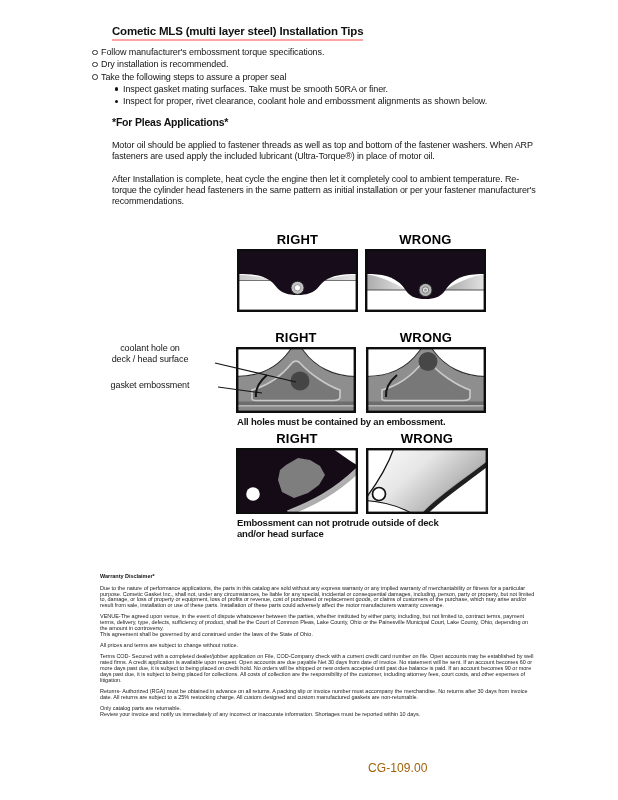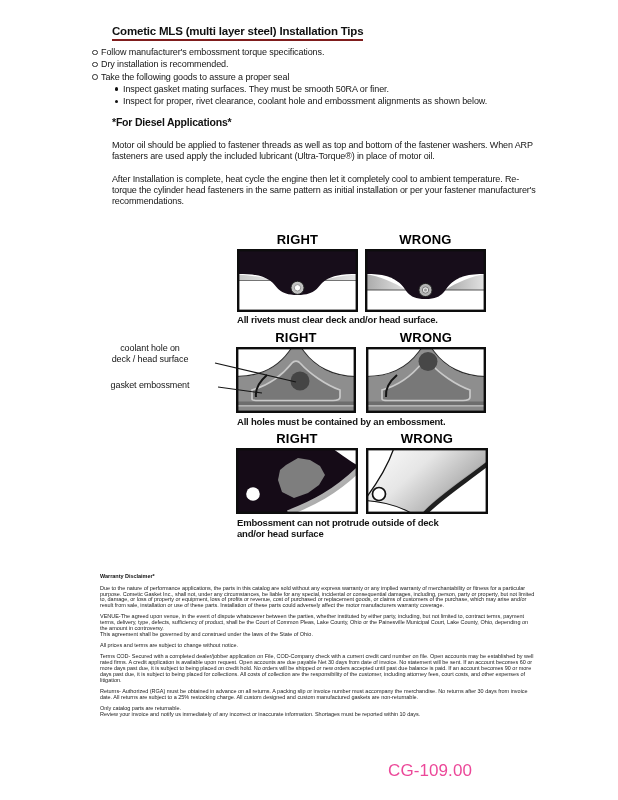--- a/index.html
+++ b/index.html
@@ -5,21 +5,21 @@
   html,body{margin:0;padding:0;background:#e8e8e8;}
   .page{
     position:relative;width:618px;height:800px;background:#ffffff;
     font-family:"Liberation Sans", sans-serif;color:#1a1a1a;overflow:hidden;
     margin:0 auto;
   }
   
   .title{
     position:absolute;left:112px;top:25px;
     font-size:11.5px;font-weight:700;letter-spacing:-0.2px;
-    border-bottom:2px solid #7f1d1d;padding-bottom:2px;color:#111;
+    border-bottom:2px solid #fca5a5;padding-bottom:2px;color:#111;
     white-space:nowrap;
   }
   
   .bullets{position:absolute;left:92px;top:46px;width:480px;font-size:9px;line-height:12.3px;letter-spacing:-0.1px;color:#161616;}
   .b1{position:relative;padding-left:9px;white-space:nowrap;}
   .b1::before{content:"";position:absolute;left:0;top:3.6px;width:3.6px;height:3.6px;border:1px solid #333;border-radius:50%;}
   .b2{position:relative;margin-left:23px;padding-left:8px;white-space:nowrap;}
   .b2::before{content:"";position:absolute;left:0;top:4.4px;width:3.4px;height:3.4px;background:#111;border-radius:50%;}
   
   .diesel{position:absolute;left:112px;top:117px;width:424px;font-size:9px;line-height:11px;letter-spacing:-0.13px;color:#161616;}
@@ -30,39 +30,39 @@
   .panel{position:absolute;z-index:1;}
   .panel svg{display:block;}
   .caption{position:absolute;left:237px;font-size:9.5px;font-weight:700;letter-spacing:-0.2px;color:#141414;white-space:pre-line;line-height:11px;}
   .ann{position:absolute;font-size:9px;line-height:10.5px;letter-spacing:-0.1px;text-align:center;color:#161616;width:130px;}
   .leaders{position:absolute;left:210px;top:358px;z-index:2;}
   
   .legal{position:absolute;left:100px;top:574px;width:437px;font-size:5.5px;line-height:5.8px;letter-spacing:-0.02px;color:#222;}
   .legal .lh{font-weight:700;margin:0 0 6px 0;color:#111;}
   .legal p{margin:0 0 5.5px 0;white-space:pre-line;}
   
-  .footer-code{position:absolute;left:388px;top:761px;font-size:17px;letter-spacing:0.1px;color:#ec4899;}
+  .footer-code{position:absolute;left:368px;top:761px;font-size:12px;letter-spacing:0.1px;color:#a16207;}
 </style>
 </head>
 <body>
 
 <div class="page">
 
   <div class="title">Cometic MLS (multi layer steel) Installation Tips</div>
 
   <div class="bullets">
     <div class="b1">Follow manufacturer's embossment torque specifications.</div>
     <div class="b1">Dry installation is recommended.</div>
-    <div class="b1">Take the following goods to assure a proper seal</div>
-    <div class="b2">Inspect gasket mating surfaces.  They must be smooth 50RA or finer.</div>
+    <div class="b1">Take the following steps to assure a proper seal</div>
+    <div class="b2">Inspect gasket mating surfaces.  Take must be smooth 50RA or finer.</div>
     <div class="b2">Inspect for proper, rivet clearance, coolant hole and embossment alignments as shown below.</div>
   </div>
 
   <div class="diesel">
-    <h2>*For Diesel Applications*</h2>
+    <h2>*For Pleas Applications*</h2>
     <p>Motor oil should be applied to fastener threads as well as top and bottom of the fastener washers. When ARP fasteners are used apply the included lubricant (Ultra-Torque®) in place of motor oil.</p>
     <p>After Installation is complete, heat cycle the engine then let it completely cool to ambient temperature. Re-torque the cylinder head fasteners in the same pattern as initial installation or per your fastener manufacturer's recommendations.</p>
   </div>
 
   <div class="dg-label" style="left:237px;top:232px;">RIGHT</div>
   <div class="dg-label" style="left:365px;top:232px;">WRONG</div>
 
   <div class="panel" style="left:237px;top:249px;">
     <svg width="121" height="63" viewBox="0 0 121 63">
       <defs>
@@ -95,21 +95,20 @@
       <path d="M121,25 C106,27 92,33.5 80,41 L121,41 Z" fill="url(#wedgeW)"></path>
       <line x1="0" y1="41" x2="121" y2="41" stroke="#444" stroke-width="0.9"></line>
       <path d="M0,0 H121 V25 C102,25 95,27.5 87,33.5 C79,39.5 80,50 60.5,50 C41,50 42,39.5 34,33.5 C26,27.5 19,25 0,25 Z" fill="#170d1a"></path>
       <circle cx="60.5" cy="41" r="6.6" fill="#b5b5b5" stroke="#1c1c1c" stroke-width="1"></circle>
       <circle cx="60.5" cy="41" r="3.2" fill="#e6e6e6" stroke="#6f6f6f" stroke-width="0.9"></circle>
       <circle cx="60.5" cy="41" r="1.5" fill="#9a9a9a"></circle>
       <rect x="1.2" y="1.2" width="118.6" height="60.6" fill="none" stroke="#0d0d0d" stroke-width="2.4"></rect>
     </svg>
   </div>
 
-  <div class="caption" style="top:314px;">All rivets must clear deck and/or head surface.</div>
 
   <div class="dg-label" style="left:236px;top:330px;width:120px;">RIGHT</div>
   <div class="dg-label" style="left:366px;top:330px;width:120px;">WRONG</div>
 
   <div class="ann" style="left:85px;top:343px;white-space:pre-line;">coolant hole on
 deck / head surface</div>
   <div class="ann" style="left:85px;top:380px;">gasket embossment</div>
   <svg class="leaders" width="92" height="42" viewBox="0 0 92 42">
     <line x1="5" y1="5" x2="86" y2="24" stroke="#151515" stroke-width="1.1"></line>
     <line x1="8" y1="29" x2="52" y2="35" stroke="#151515" stroke-width="1.1"></line>

